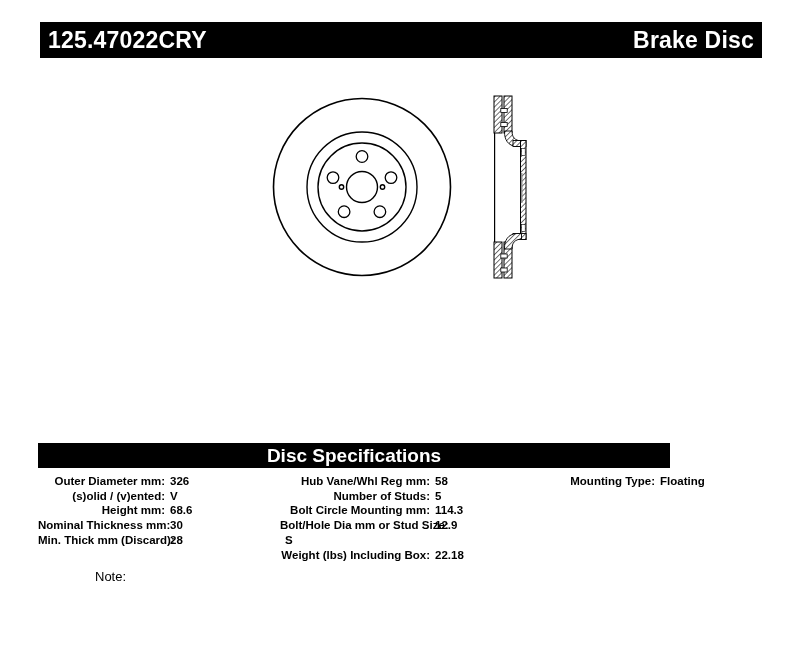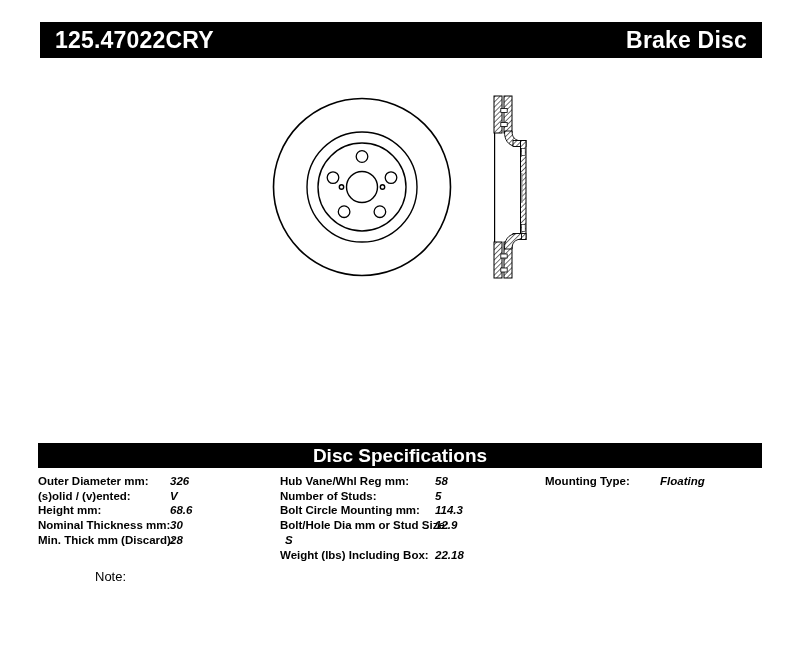--- a/index.html
+++ b/index.html
@@ -6,39 +6,39 @@
   .page{
     position:relative;width:800px;height:655px;background:#ffffff;overflow:hidden;
     font-family:"Liberation Sans",sans-serif;color:#000;
   }
   .bar{
     position:absolute;background:#000;color:#fff;font-weight:bold;
     display:flex;align-items:center;
   }
   .header-bar{
     left:40px;top:22px;width:722px;height:36px;
-    justify-content:space-between;padding:0 15px;box-sizing:border-box;
+    justify-content:space-between;padding:0 8px;box-sizing:border-box;
     font-size:23px;letter-spacing:0.2px;
   }
   .section-bar{
-    left:38px;top:443px;width:724px;height:25px;
+    left:38px;top:443px;width:632px;height:25px;
     justify-content:center;font-size:19px;
   }
   .drawing{position:absolute;left:0;top:58px;width:800px;height:380px;}
   .specs{position:absolute;left:0;top:474px;width:800px;}
   .spec-col{position:absolute;top:0;}
   .col-left{left:38px;}
   .col-middle{left:280px;}
   .col-right{left:545px;}
   .spec-row{display:flex;font-size:11.5px;font-weight:bold;line-height:14.7px;white-space:nowrap;}
-  .spec-row .lbl{}
+  .spec-row .lbl{text-align:right;}
   .col-left .lbl{width:127px;}
   .col-middle .lbl{width:150px;}
   .col-right .lbl{width:110px;}
-  .spec-row .val{margin-left:5px;text-align:right;font-style:italic;}
+  .spec-row .val{margin-left:5px;text-align:right;}
   .note{
     position:absolute;left:95px;top:569px;font-size:13px;font-weight:normal;
   }
 </style>
 </head>
 <body>
 
 <div class="page">
 
   <div class="bar header-bar">

